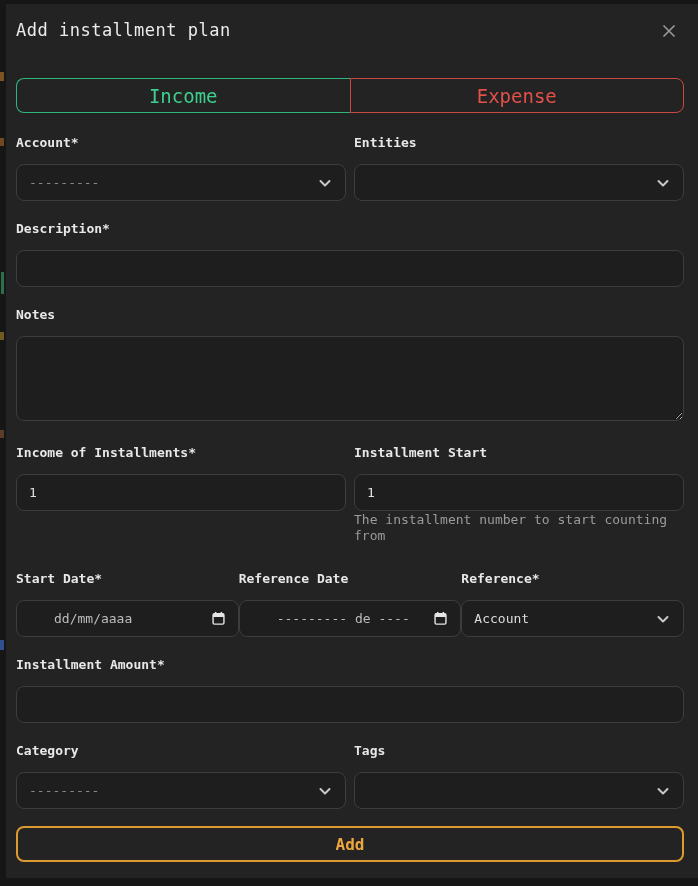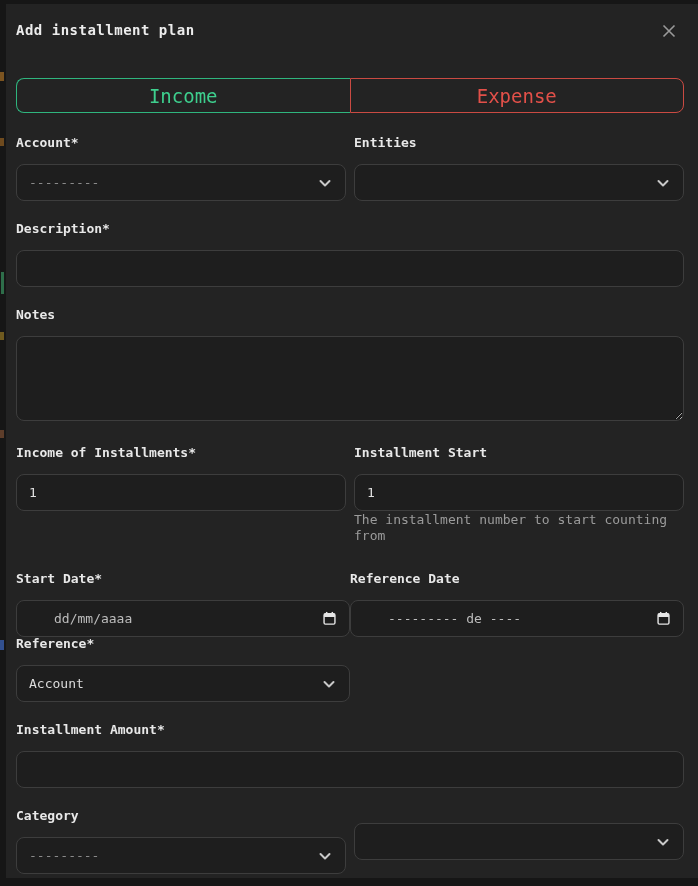--- a/index.html
+++ b/index.html
@@ -15,21 +15,21 @@
   .modal {
     position: absolute;
     left: 6px; top: 4px;
     width: 692px; height: 874px;
     background: #232323;
     padding: 16px 14px 0 10px;
   }
 
   .modal-header { position: relative; height: 20px; }
   .modal-title {
-    font-size: 14px; font-weight: 700;
+    font-size: 17px; font-weight: 400;
     color: #ececec; letter-spacing: 0.5px; line-height: 20px;
   }
   .close-btn {
     position: absolute; right: 2px; top: -2px;
     width: 26px; height: 26px;
     background: transparent; border: none; cursor: pointer;
     display: flex; align-items: center; justify-content: center;
   }
 
   .tabs { display: flex; margin-top: 38px; height: 35px; }
@@ -41,21 +41,21 @@
   .tab-income {
     border: 1px solid #2fb57e; border-right: none;
     border-radius: 8px 0 0 8px; color: #3ecf8e;
   }
   .tab-expense {
     border: 1px solid #ca4a42;
     border-radius: 0 8px 8px 0; color: #e25049;
   }
 
   .row2 { display: grid; grid-template-columns: 1fr 1fr; column-gap: 8px; }
-  .row3 { display: grid; grid-template-columns: 1fr 1fr; }
+  .row3 { display: grid; grid-template-columns: 1fr 1fr 1fr; }
 
   .field-label {
     display: block;
     font-size: 13px; font-weight: 700; line-height: 14px;
     color: #e8e8e8;
   }
 
   .control {
     width: 100%; height: 37px;
     margin-top: 14px;
@@ -235,20 +235,21 @@
       <div class="control select">
         <span class="value dim">---------</span>
         <span class="icon">
           <svg width="16" height="16" viewBox="0 0 16 16">
               <path d="M3.5 6 L8 10.5 L12.5 6" stroke="#c9c9c9" stroke-width="2" fill="none" stroke-linecap="round" stroke-linejoin="round"></path>
             </svg>
         </span>
       </div>
     </div>
     <div>
+      <label class="field-label">Tags</label>
       <div class="control select">
         <span class="value"></span>
         <span class="icon">
           <svg width="16" height="16" viewBox="0 0 16 16">
               <path d="M3.5 6 L8 10.5 L12.5 6" stroke="#c9c9c9" stroke-width="2" fill="none" stroke-linecap="round" stroke-linejoin="round"></path>
             </svg>
         </span>
       </div>
     </div>
   </div>

